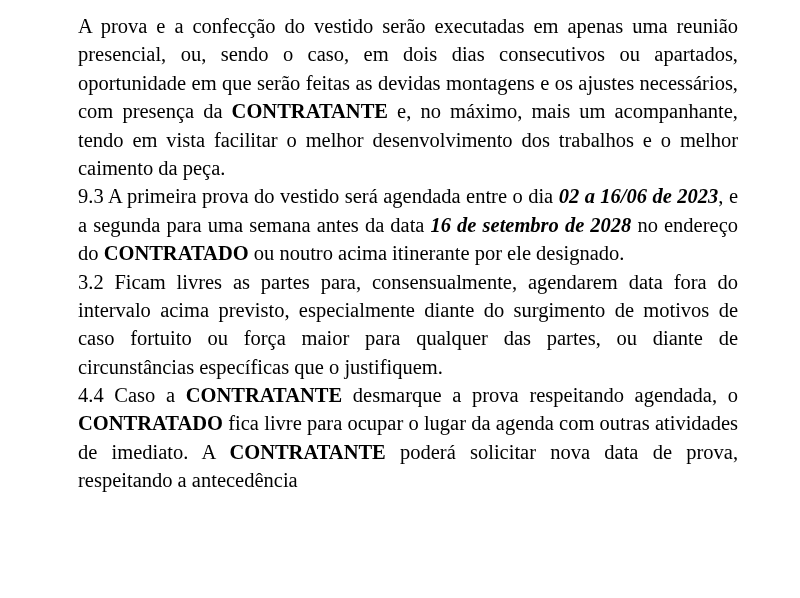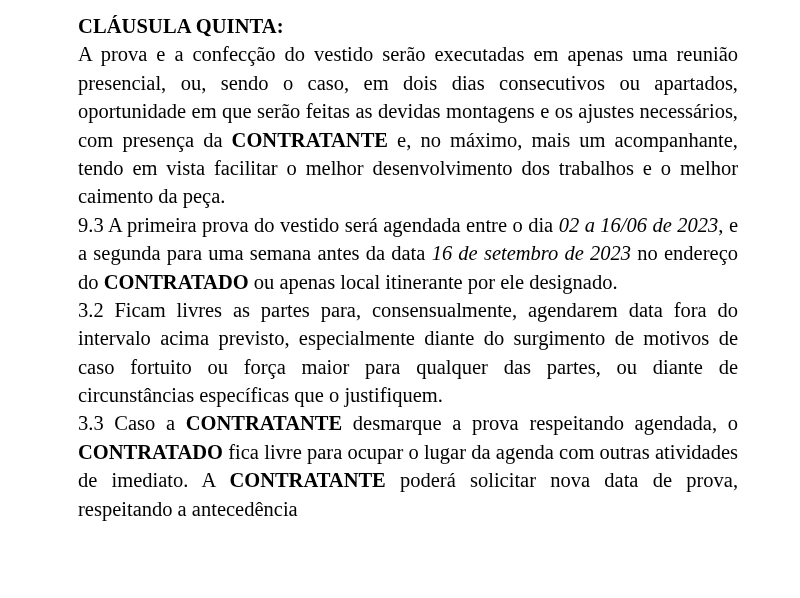--- a/index.html
+++ b/index.html
@@ -35,30 +35,29 @@
     letter-spacing: 0.1px;
   }
   .para {
     margin: 0;
     text-indent: 0;
   }
   b, .b {
     font-weight: bold;
   }
   .bi {
-    font-weight: normal;
+    font-weight: bold;
     font-style: italic;
   }
 </style>
 </head>
 <body>
 
 <div class="page">
   <div class="doc-body">
-    <div class="clause-heading">CLÁUSULA QUINTA:</div>
     <div class="paragraphs">
         <div class="para"><span>A prova e a confecção do vestido serão executadas em apenas uma reunião presencial, ou, sendo o caso, em dois dias consecutivos ou apartados, oportunidade em que serão feitas as devidas montagens e os ajustes necessários, com presença da </span><span class="b">CONTRATANTE</span><span> e, no máximo, mais um acompanhante, tendo em vista facilitar o melhor desenvolvimento dos trabalhos e o melhor caimento da peça.</span></div>
-        <div class="para"><span>9.3 A primeira prova do vestido será agendada entre o dia </span><span class="bi">02 a 16/06 de 2023</span><span>, e a segunda para uma semana antes da data </span><span class="bi">16 de setembro de 2023</span><span> no endereço do </span><span class="b">CONTRATADO</span><span> ou apenas local itinerante por ele designado.</span></div>
+        <div class="para"><span>9.3 A primeira prova do vestido será agendada entre o dia </span><span class="bi">02 a 16/06 de 2023</span><span>, e a segunda para uma semana antes da data </span><span class="bi">16 de setembro de 2028</span><span> no endereço do </span><span class="b">CONTRATADO</span><span> ou noutro acima itinerante por ele designado.</span></div>
         <div class="para"><span>3.2 Ficam livres as partes para, consensualmente, agendarem data fora do intervalo acima previsto, especialmente diante do surgimento de motivos de caso fortuito ou força maior para qualquer das partes, ou diante de circunstâncias específicas que o justifiquem.</span></div>
-        <div class="para"><span>3.3 Caso a </span><span class="b">CONTRATANTE</span><span> desmarque a prova respeitando agendada, o </span><span class="b">CONTRATADO</span><span> fica livre para ocupar o lugar da agenda com outras atividades de imediato. A </span><span class="b">CONTRATANTE</span><span> poderá solicitar nova data de prova, respeitando a antecedência</span></div>
+        <div class="para"><span>4.4 Caso a </span><span class="b">CONTRATANTE</span><span> desmarque a prova respeitando agendada, o </span><span class="b">CONTRATADO</span><span> fica livre para ocupar o lugar da agenda com outras atividades de imediato. A </span><span class="b">CONTRATANTE</span><span> poderá solicitar nova data de prova, respeitando a antecedência</span></div>
       </div>
   </div>
 </div>
 
 </body></html>

